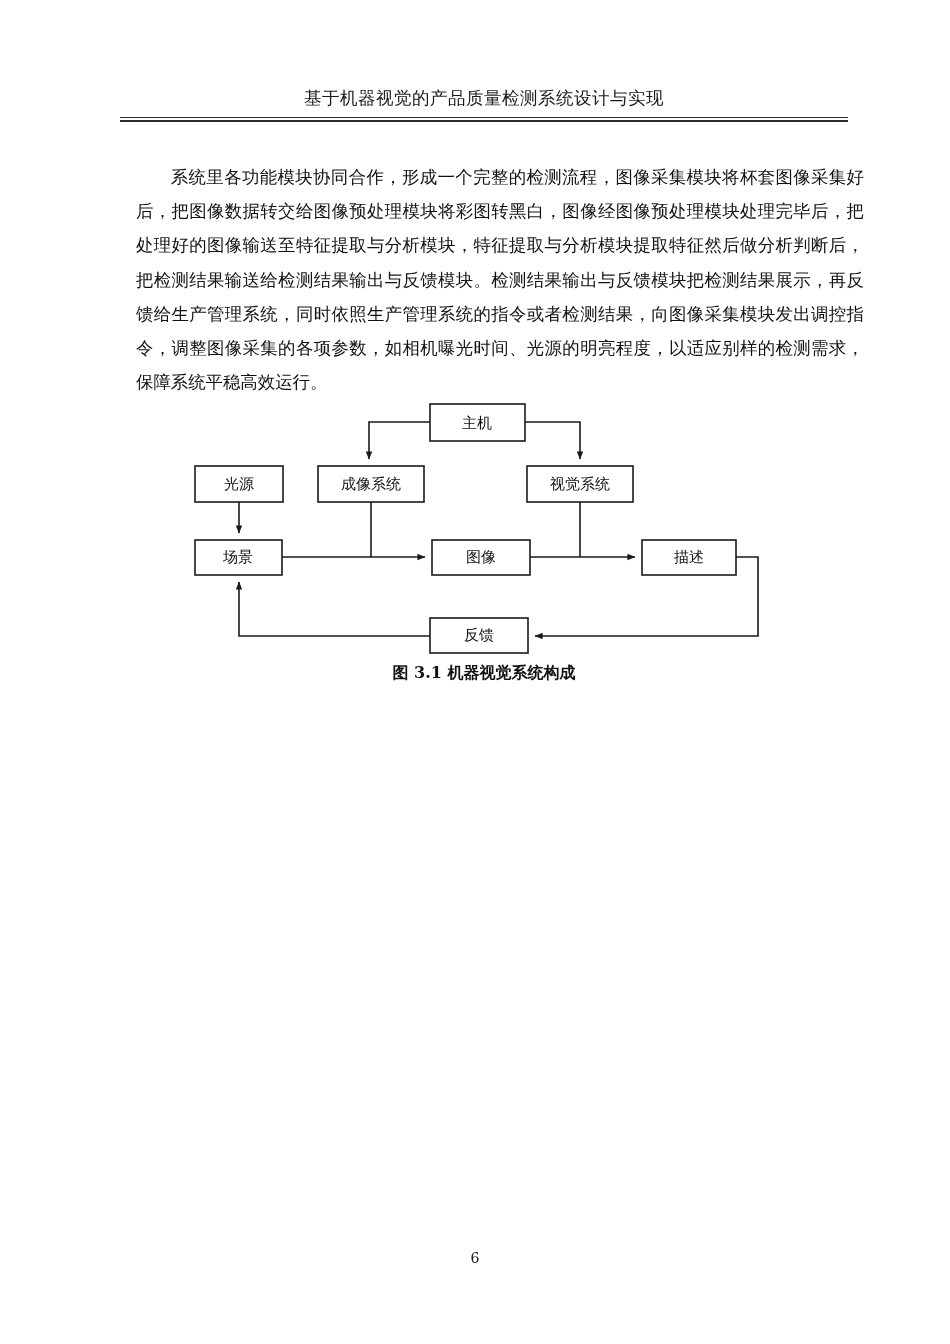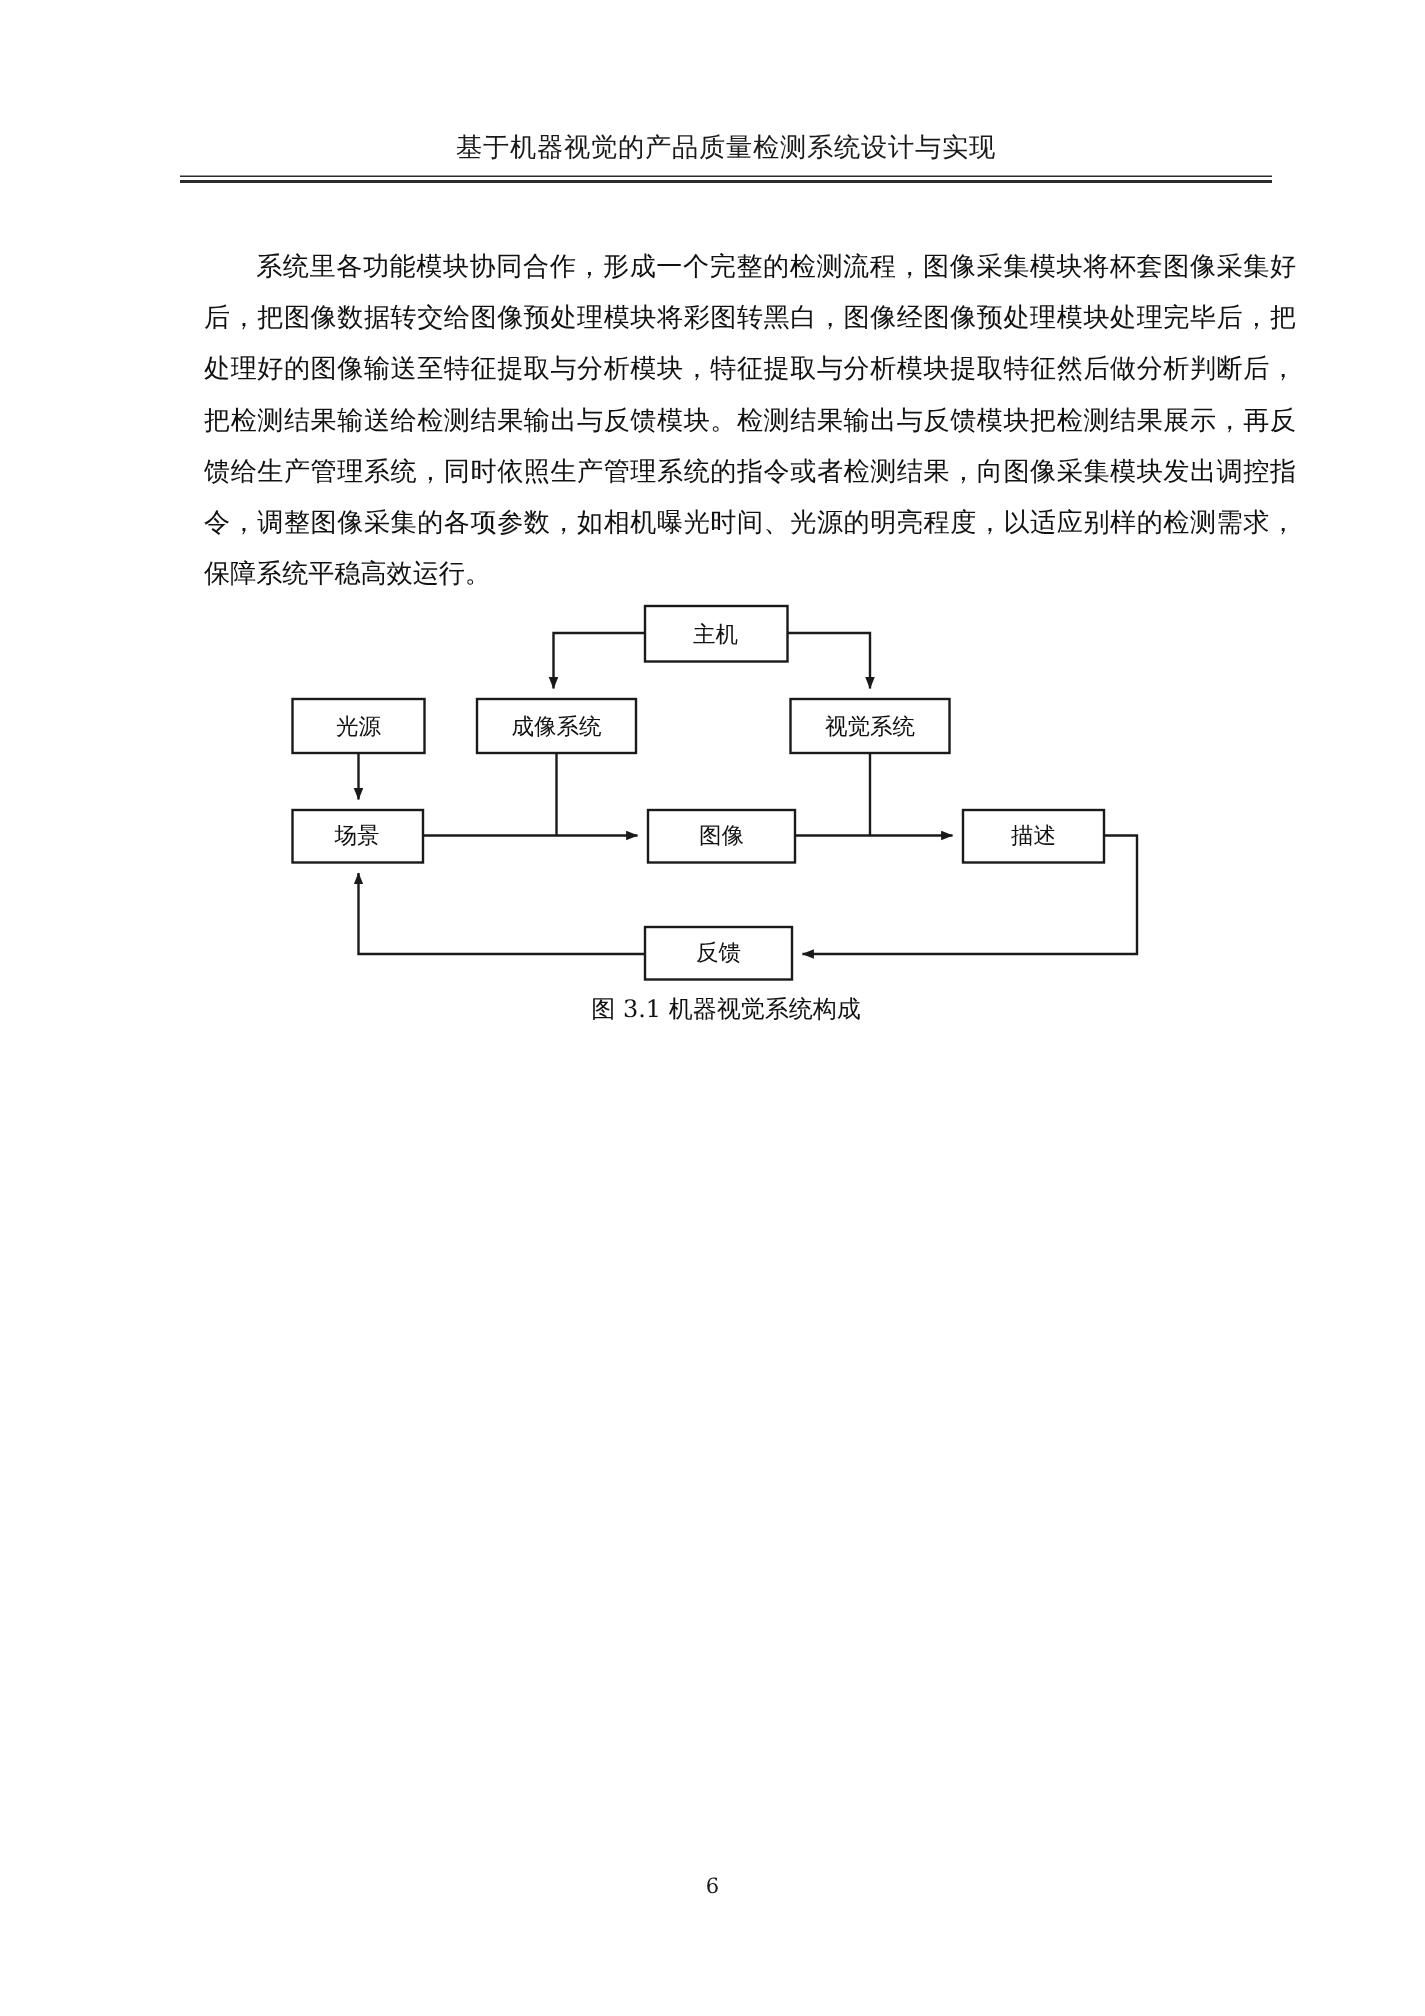--- a/index.html
+++ b/index.html
@@ -78,21 +78,21 @@
   .figure svg { display: block; }
 
   .fig-caption {
     position: absolute;
     left: 120px;
     top: 663px;
     width: 728px;
     text-align: center;
     font-family: "DejaVu Serif", serif;
     font-size: 16px;
-    font-weight: normal;
+    font-weight: bold;
     color: #111111;
   }
 
   
   .page-number {
     position: absolute;
     left: 0;
     top: 1250px;
     width: 950px;
     text-align: center;

